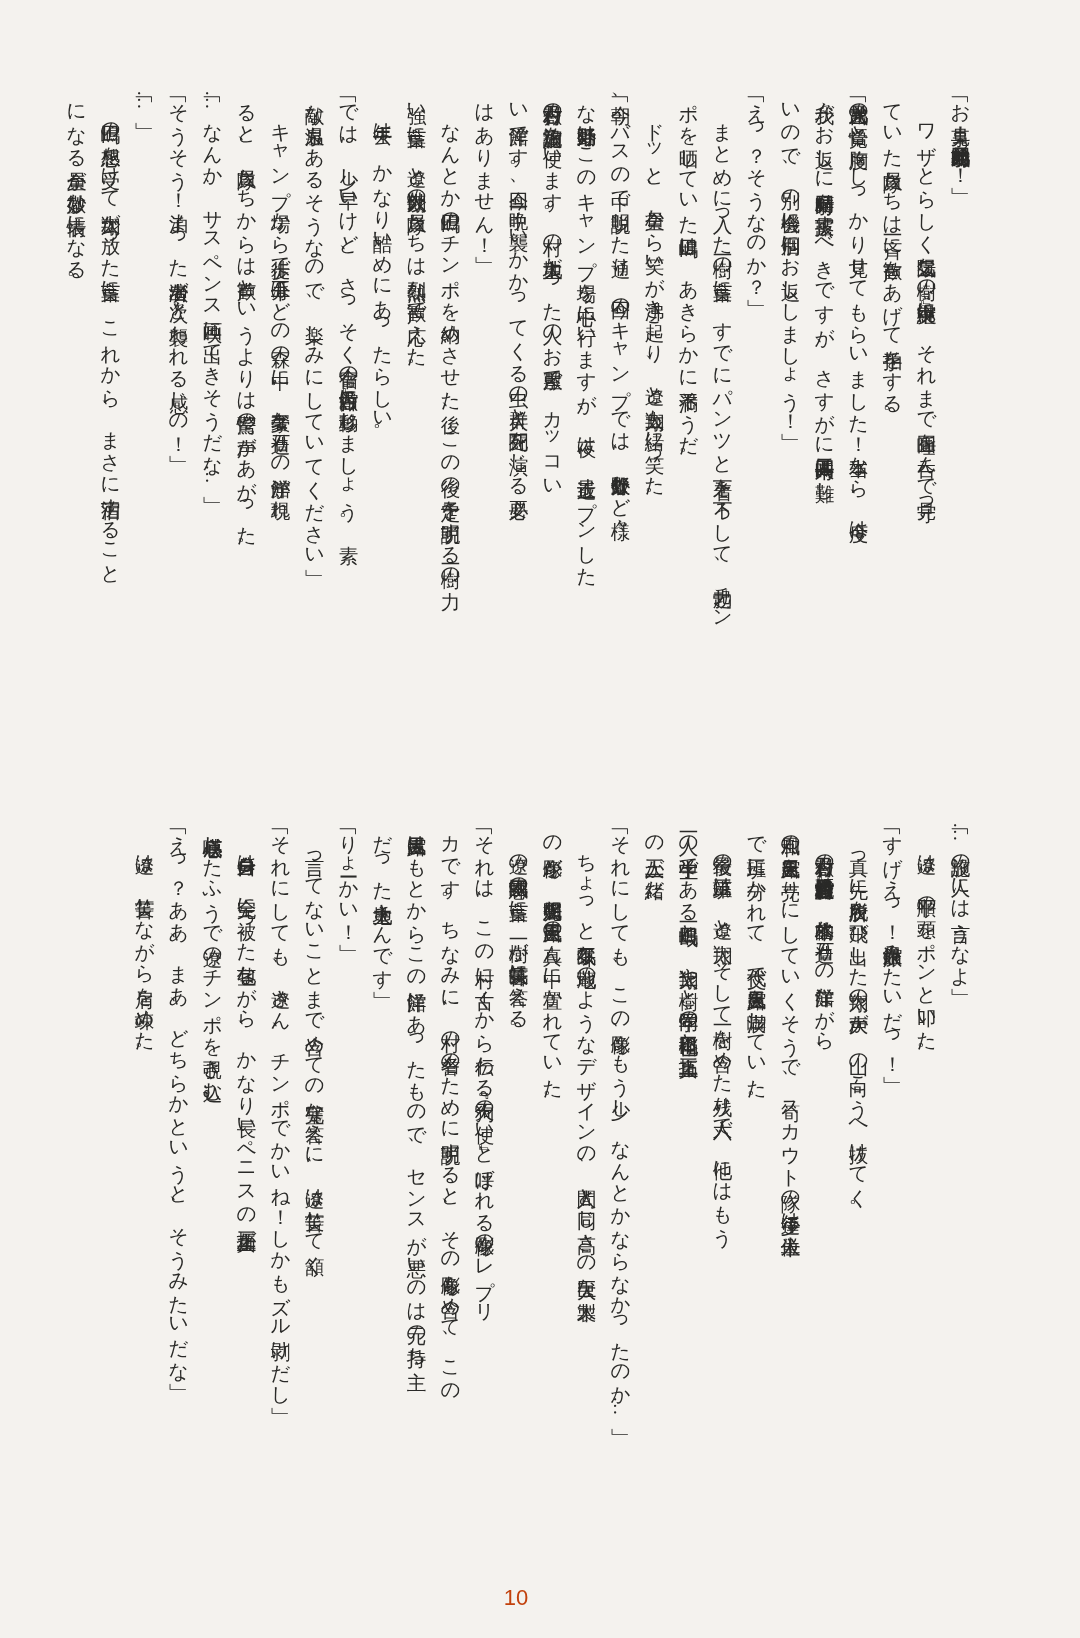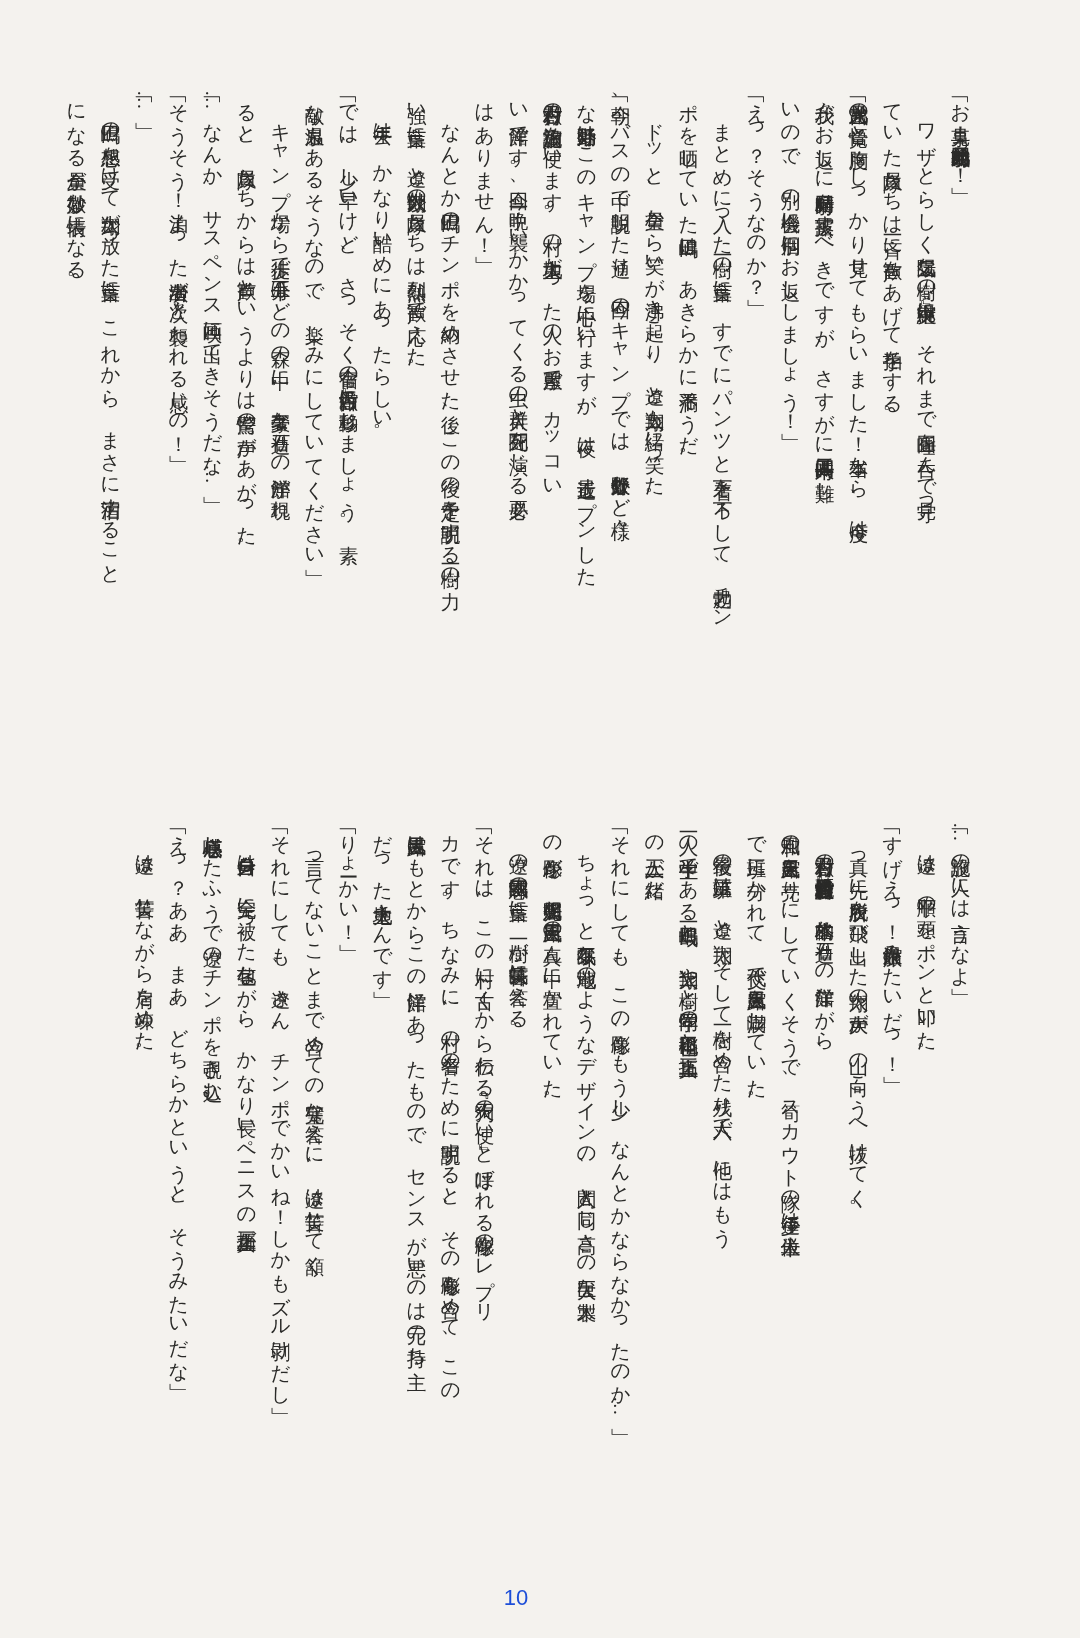--- a/index.html
+++ b/index.html
@@ -36,21 +36,21 @@
     white-space: pre;
   }
   .page-number {
     position: absolute;
     top: 1585px;
     left: 492px;
     width: 48px;
     text-align: center;
     font-family: "Liberation Sans", "DejaVu Sans", sans-serif;
     font-size: 22px;
-    color: #1d4ed8;
+    color: #c2410c;
   }
 </style>
 </head>
 <body>
 
 <div class="page">
   <div class="band" id="band-top">
       <div class="line">「お見事！兄弟同時発射成功っ！」</div>
       <div class="line">　ワザとらしく陽気な一樹の『実況中継』に、それまで固唾を呑んで見守っ</div>
       <div class="line">ていた隊員たちは一斉に歓声をあげて拍手をする。</div>

